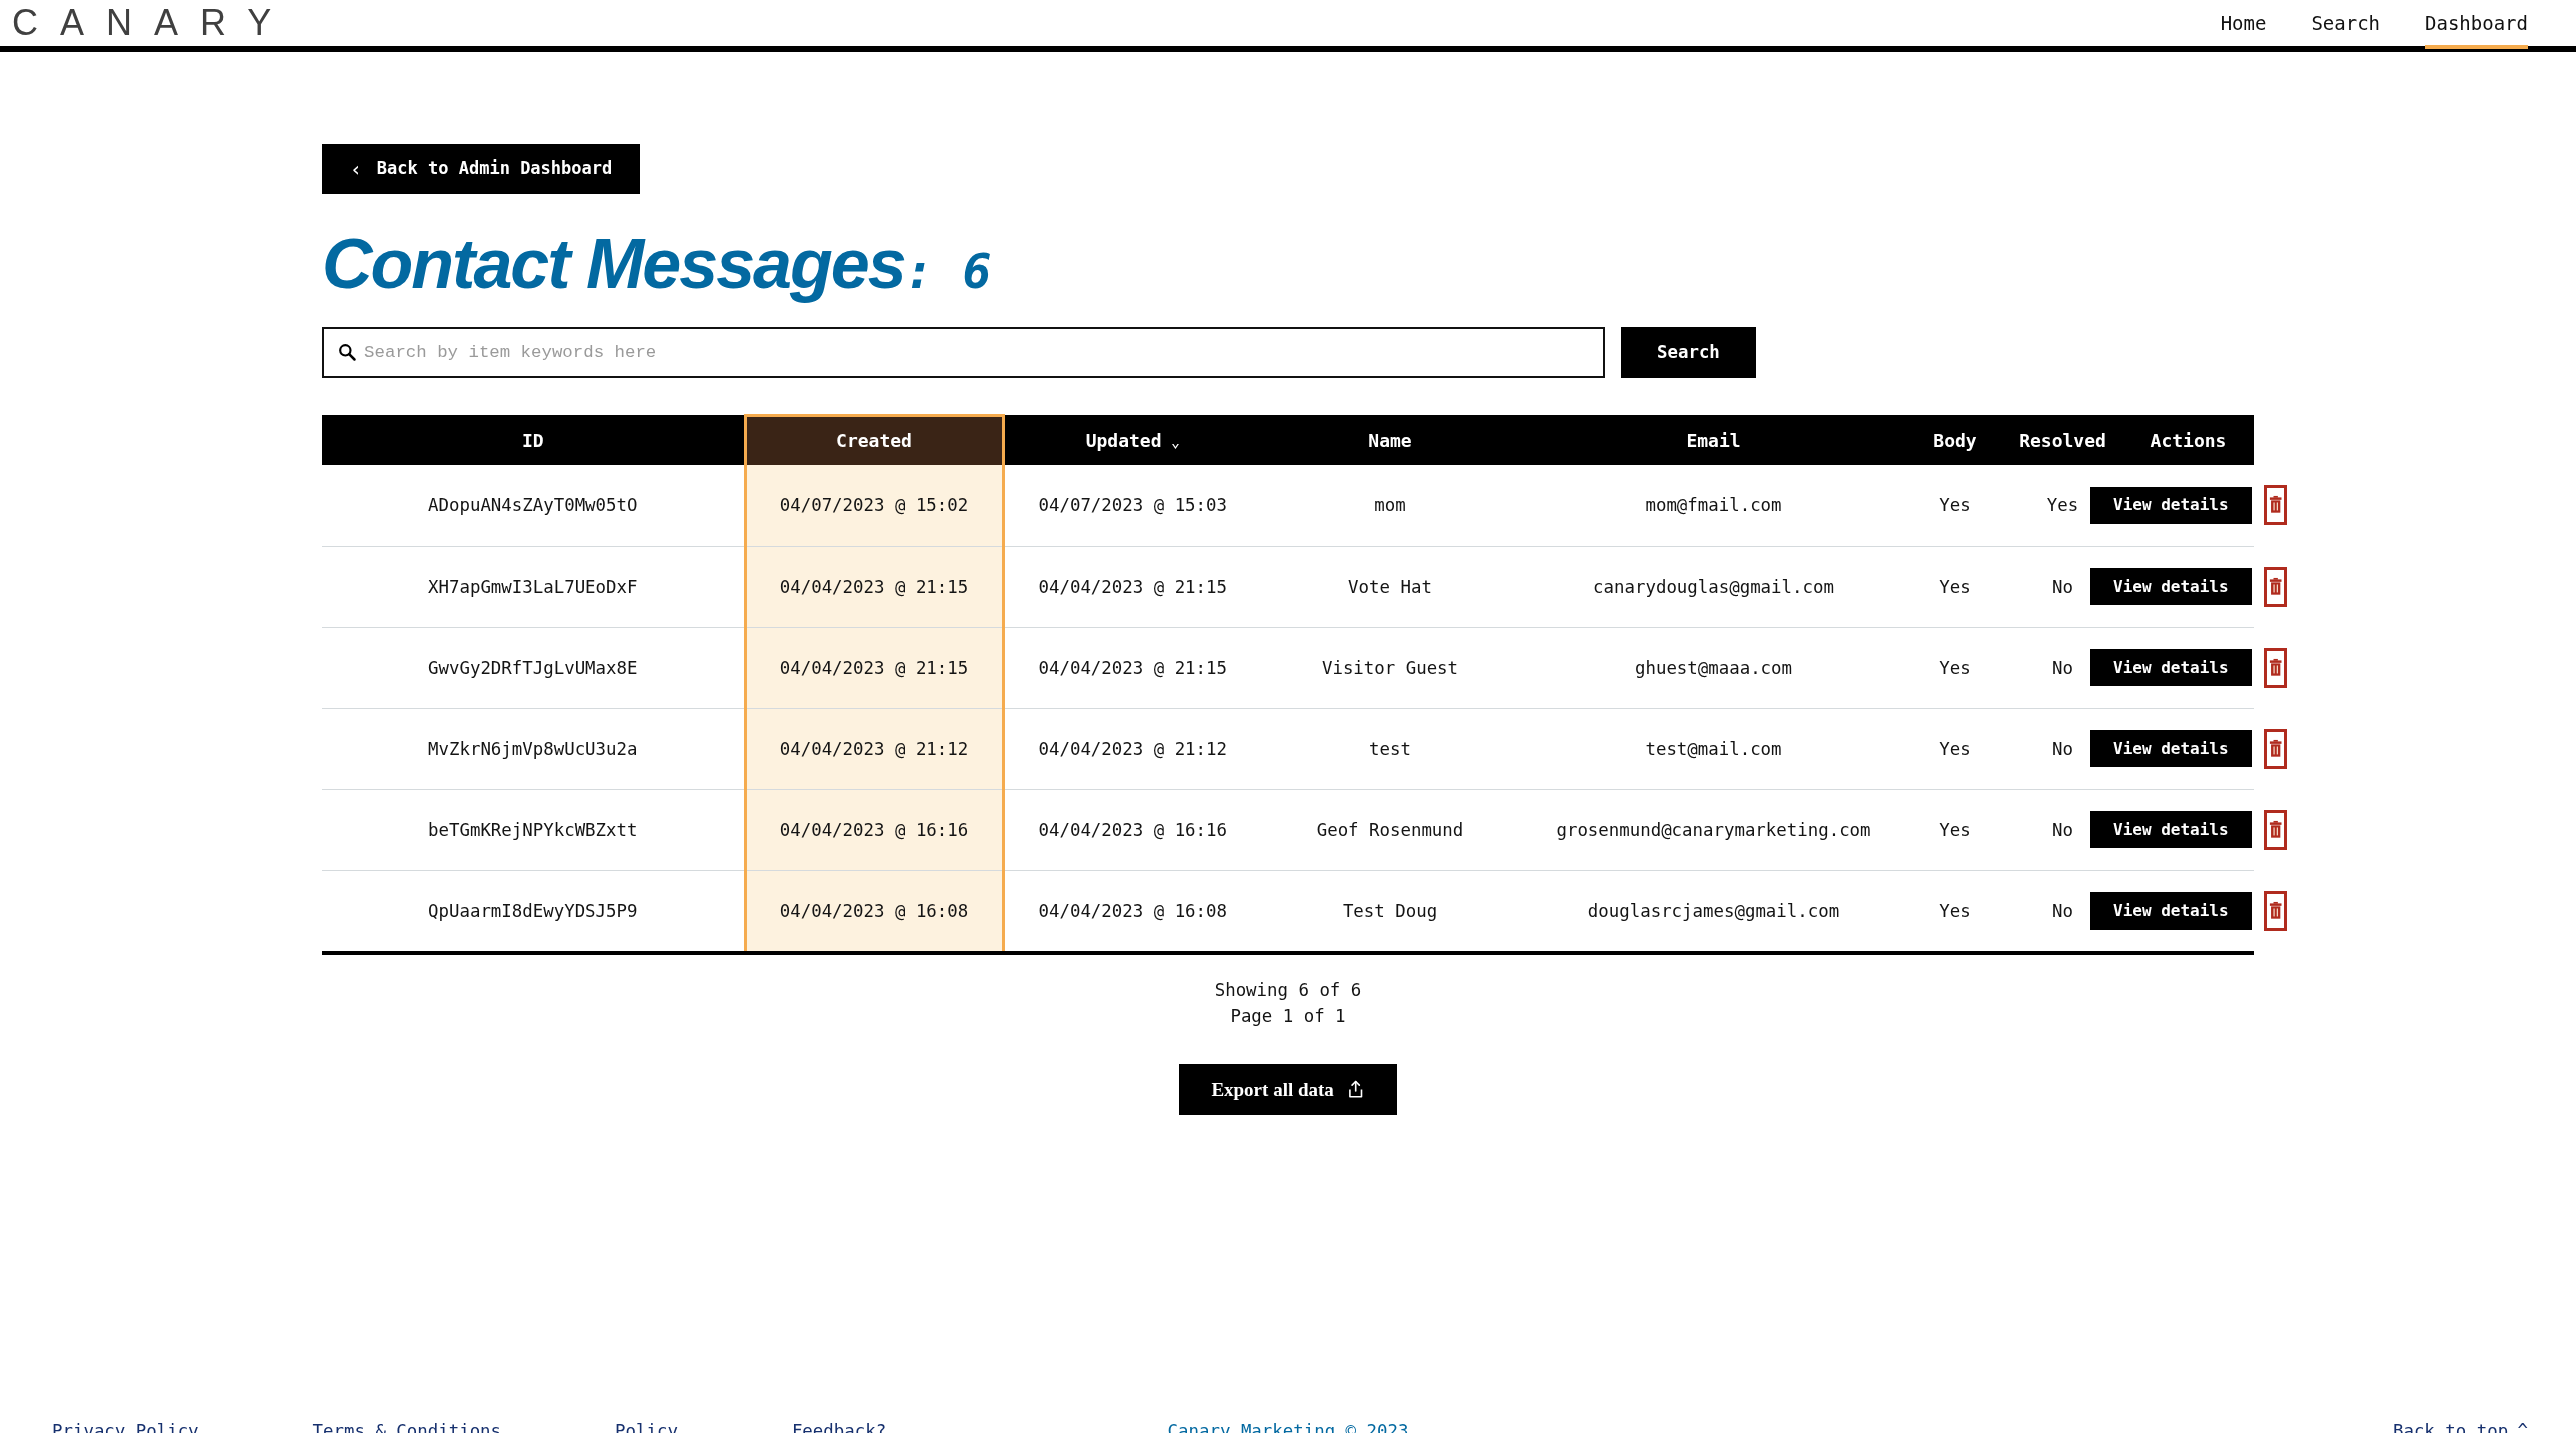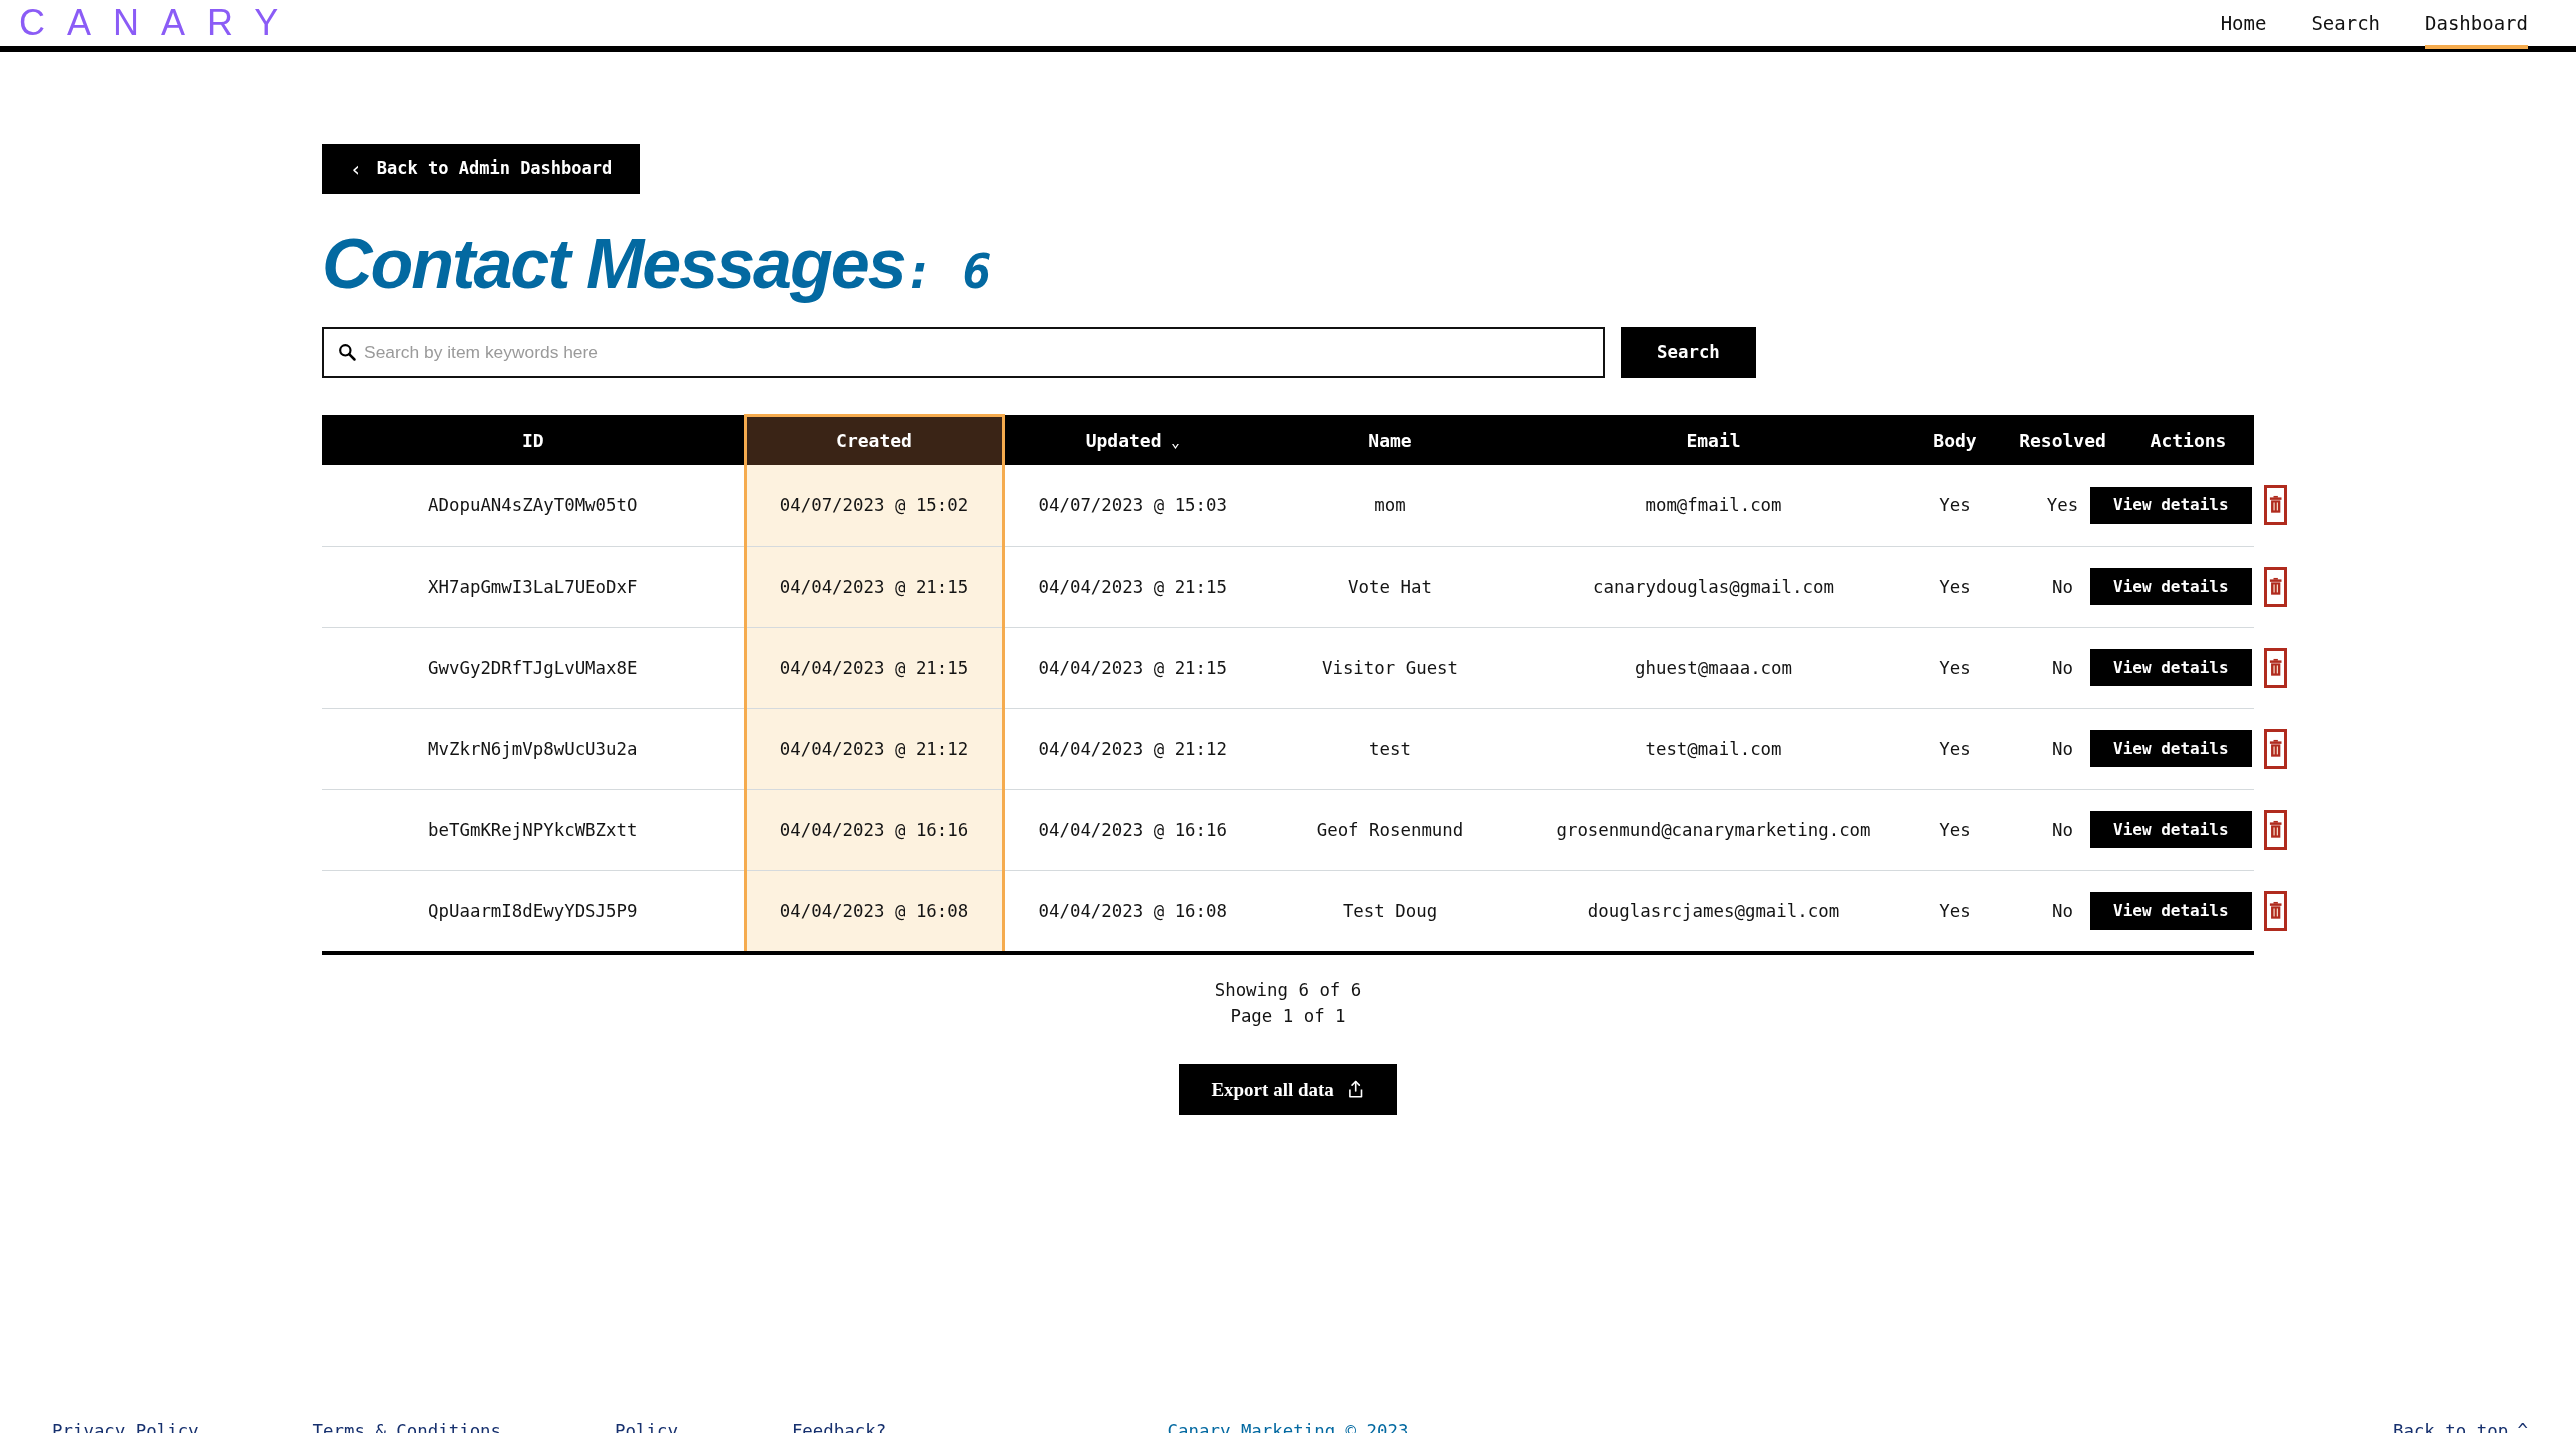--- a/index.html
+++ b/index.html
@@ -18,22 +18,22 @@
     border-bottom: 6px solid #000000;
     display: flex; align-items: center;
     justify-content: space-between;
     background: #ffffff;
   }
   .logo {
     font-family: "Liberation Sans", sans-serif;
     font-size: 36px;
     font-weight: 400;
     letter-spacing: 22px;
-    color: #8b5cf6;
-    padding-left: 19px;
+    color: #404040;
+    padding-left: 12px;
     line-height: 1;
   }
   .nav {
     display: flex; align-items: flex-end;
     gap: 45px;
     padding-right: 48px;
     height: 52px;
     padding-bottom: 0px;
   }
   .nav-item {
@@ -115,21 +115,21 @@
     padding-left: 13.4px;
     background: #ffffff;
   }
   .search-icon {
     width: 20px; height: 20px;
     flex: 0 0 20px;
     margin-right: 6.7px;
   }
   .search-input {
     border: none; outline: none;
-    font-family: Liberation Sans, sans-serif;
+    font-family: Liberation Mono, monospace;
     font-size: 17.4px;
     color: #333333;
     width: 100%;
     background: transparent;
   }
   .search-input::placeholder { color: #9a9a9a; }
   .search-btn {
     background: #000000;
     color: #ffffff;
     border: none;

